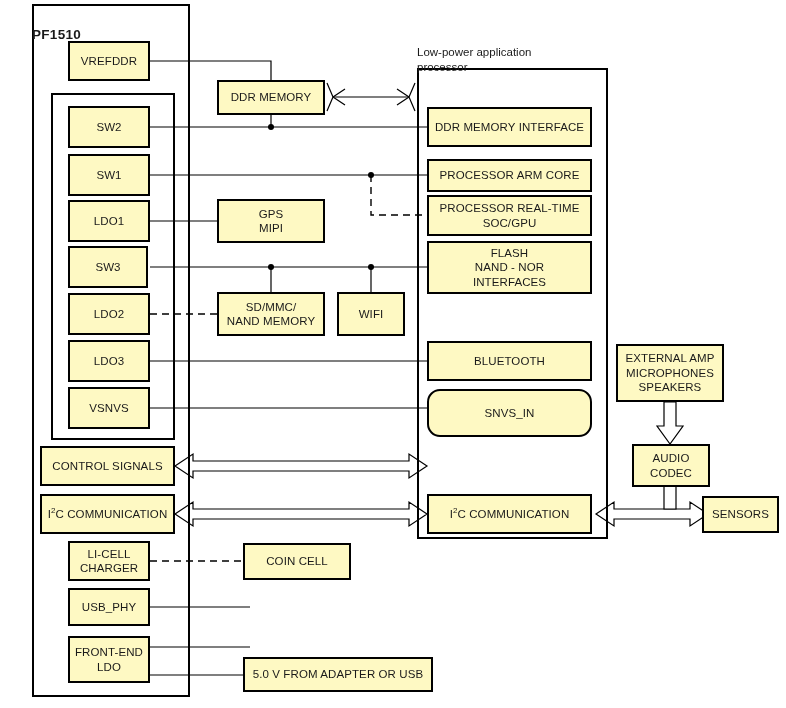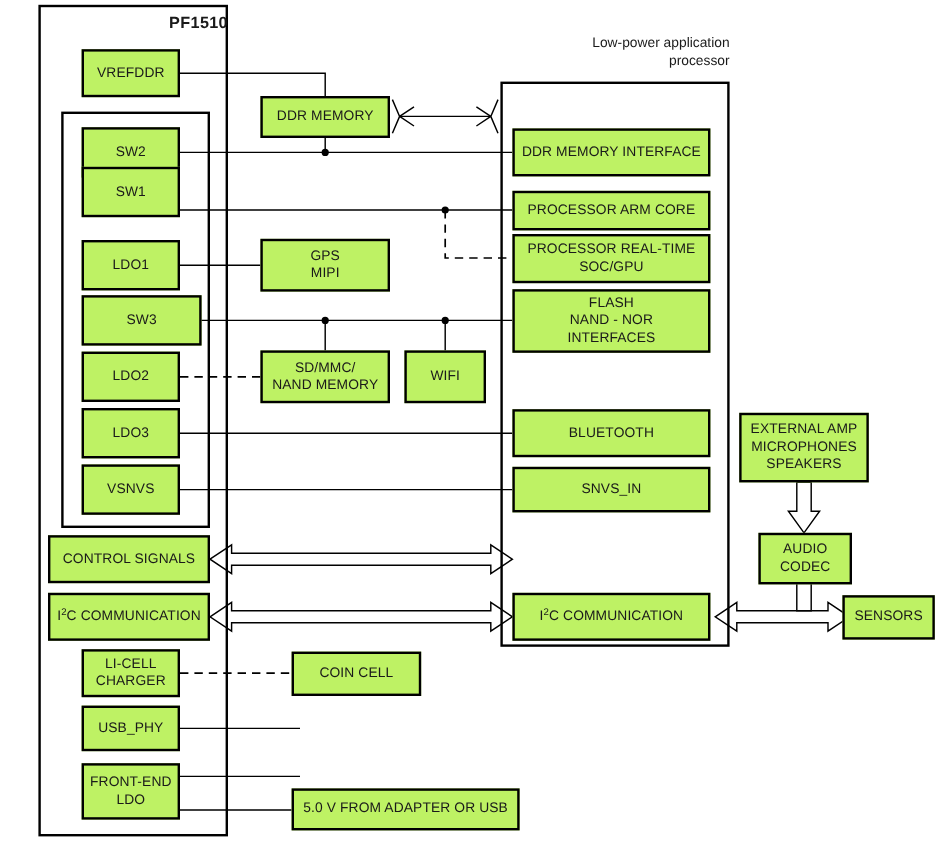--- a/index.html
+++ b/index.html
@@ -1,25 +1,25 @@
 <!DOCTYPE html>
 <html><head>
 <meta charset="utf-8">
 <title>PF1510 Block Diagram</title>
 <style>
   html,body{margin:0;padding:0;background:#ffffff;}
   body{font-family:"Liberation Sans","DejaVu Sans",sans-serif;}
   #canvas{position:relative;width:786px;height:708px;background:#fff;overflow:hidden;}
   #wires{position:absolute;left:0;top:0;width:786px;height:708px;}
 
-  .blk{position:absolute;box-sizing:border-box;border:2px solid #000;background:#bef264;
+  .blk{position:absolute;box-sizing:border-box;border:2px solid #000;background:#fef9c3;
        display:flex;align-items:center;justify-content:center;text-align:center;
        font-size:11.5px;color:#1a1a1a;line-height:1.25;z-index:5;letter-spacing:.1px;}
   .grp{position:absolute;box-sizing:border-box;border:2px solid #000;background:transparent;z-index:2;}
-  .lbl{position:absolute;text-align:right;color:#1a1a1a;z-index:6;}
+  .lbl{position:absolute;text-align:left;color:#1a1a1a;z-index:6;margin-top:16px;}
   .title-pf{font-size:13.5px;font-weight:bold;letter-spacing:.3px;}
   .title-lp{font-size:11.5px;line-height:1.3;}
   .blk sup{font-size:8px;vertical-align:super;line-height:0;}
 </style>
 </head>
 <body>
 
 <div id="canvas">
 
   <svg id="wires" viewBox="0 0 786 708" xmlns="http://www.w3.org/2000/svg">
@@ -86,25 +86,25 @@
   <div class="grp" style="left:32px;top:4px;width:158px;height:693px;"></div>
 
   <div class="lbl title-pf" style="left:32px;top:11px;width:158px;">PF1510</div>
 
   <div class="grp" style="left:51px;top:93px;width:124px;height:347px;"></div>
 
   <div class="blk" style="left:68px;top:41px;width:82px;height:40px;">VREFDDR</div>
 
   <div class="blk" style="left:68px;top:106px;width:82px;height:42px;">SW2</div>
 
-  <div class="blk" style="left:68px;top:139px;width:82px;height:42px;">SW1</div>
+  <div class="blk" style="left:68px;top:154px;width:82px;height:42px;">SW1</div>
 
   <div class="blk" style="left:68px;top:200px;width:82px;height:42px;">LDO1</div>
 
-  <div class="blk" style="left:68px;top:246px;width:100px;height:42px;">SW3</div>
+  <div class="blk" style="left:68px;top:246px;width:80px;height:42px;">SW3</div>
 
   <div class="blk" style="left:68px;top:293px;width:82px;height:42px;">LDO2</div>
 
   <div class="blk" style="left:68px;top:340px;width:82px;height:42px;">LDO3</div>
 
   <div class="blk" style="left:68px;top:387px;width:82px;height:42px;">VSNVS</div>
 
   <div class="blk" style="left:40px;top:446px;width:135px;height:40px;">CONTROL SIGNALS</div>
 
   <div class="blk" style="left:40px;top:494px;width:135px;height:40px;">
@@ -172,21 +172,21 @@
   <div class="blk" style="left:427px;top:241px;width:165px;height:53px;">
     <span>
       <span>FLASH</span><br>
       <span>NAND - NOR</span><br>
       <span>INTERFACES</span>
     </span>
   </div>
 
   <div class="blk" style="left:427px;top:341px;width:165px;height:40px;">BLUETOOTH</div>
 
-  <div class="blk" style="left:427px;top:389px;width:165px;height:38px;">SNVS_IN</div>
+  <div class="blk" style="left:427px;top:389px;width:165px;height:48px;border-radius:13px;">SNVS_IN</div>
 
 
   <div class="blk" style="left:427px;top:494px;width:165px;height:40px;">
     <span>
       <span>I</span><sup>2</sup><span>C COMMUNICATION</span>
     </span>
   </div>
 
   <div class="blk" style="left:632px;top:444px;width:78px;height:43px;">
     <span>

